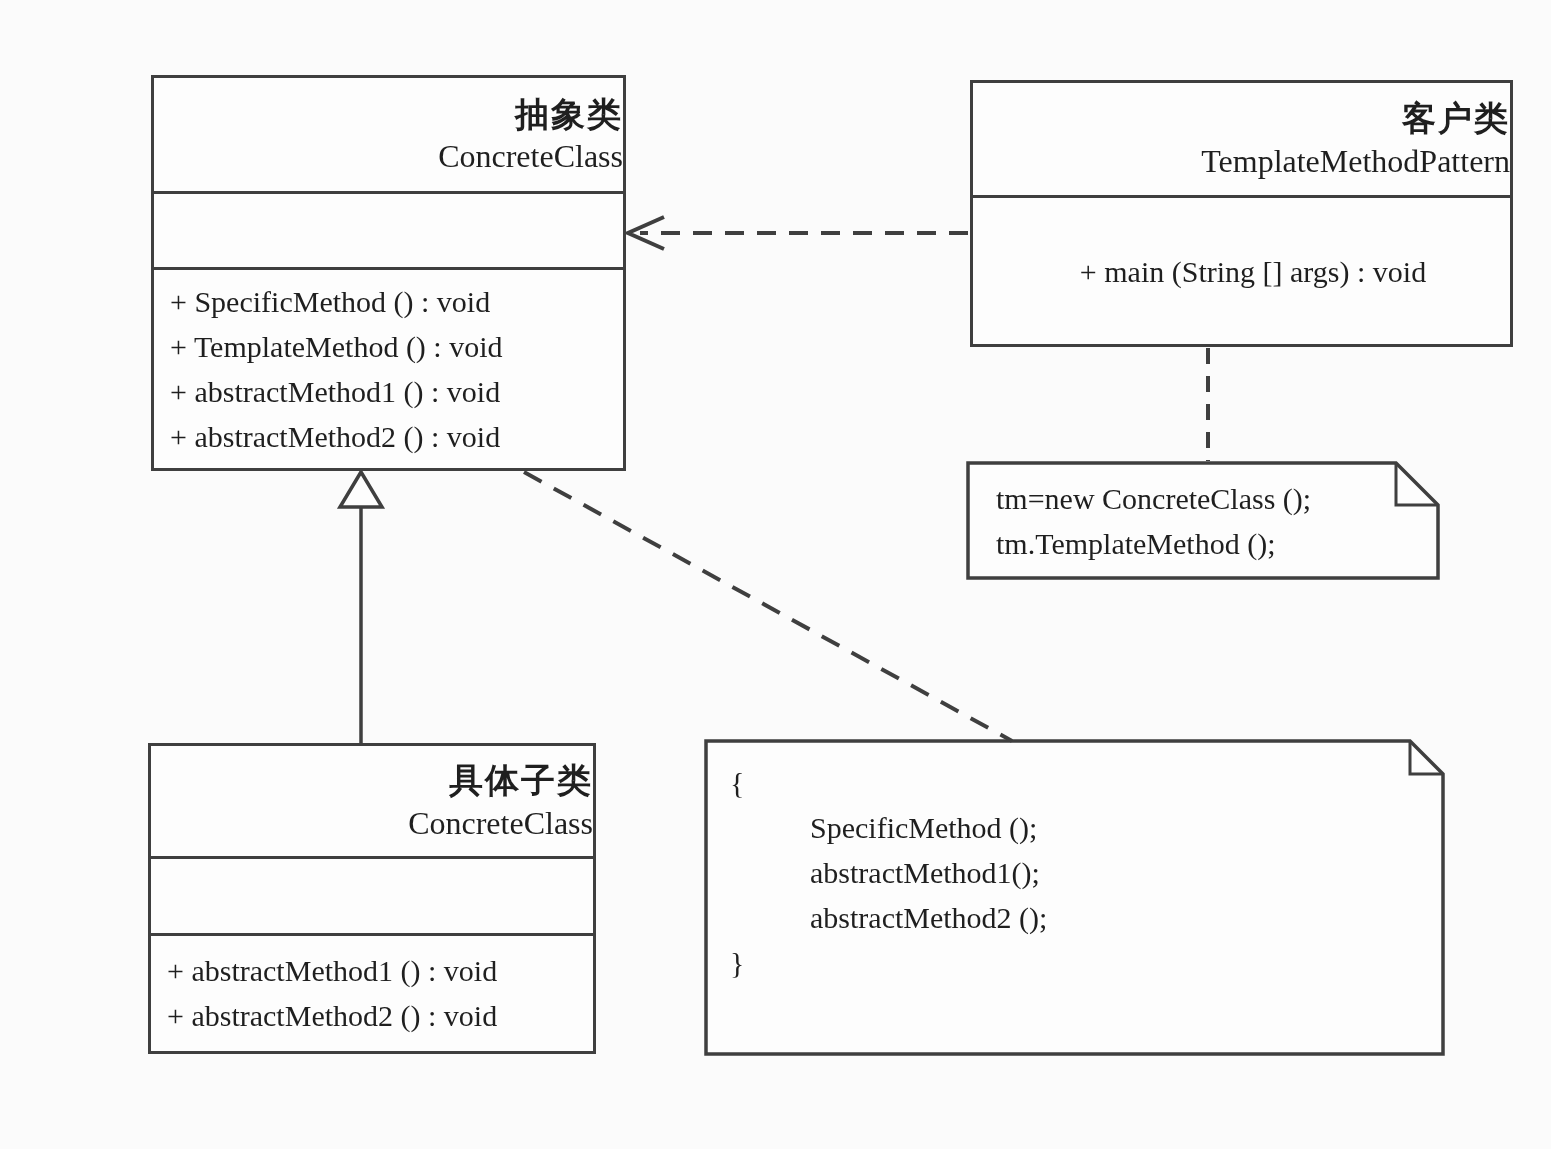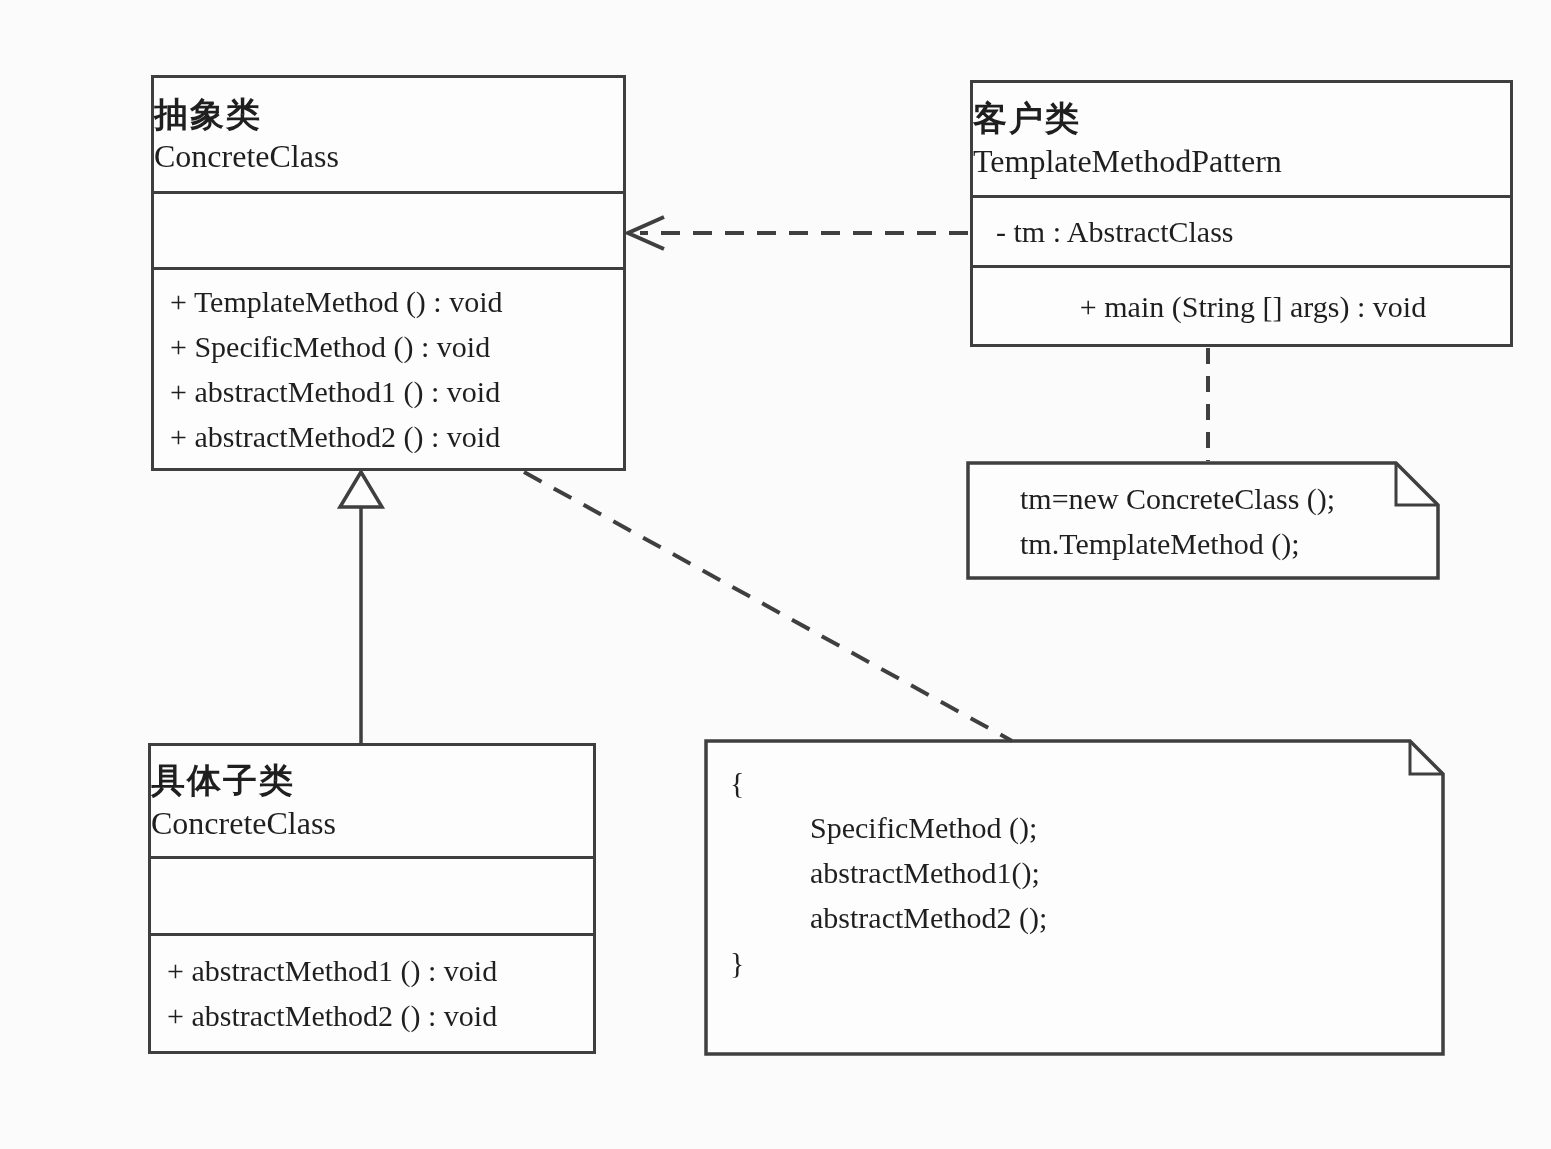--- a/index.html
+++ b/index.html
@@ -16,21 +16,21 @@
   
   .uml-class {
     position: absolute; z-index: 2;
     background: #fdfdfd;
     border: 3px solid #3f3f3f;
     box-sizing: border-box;
     display: flex; flex-direction: column;
   }
   .sec { box-sizing: border-box; }
   .sec.title {
-    display: flex; flex-direction: column; align-items: flex-start; justify-content: center;
+    display: flex; flex-direction: column; align-items: flex-end; justify-content: center;
     border-bottom: 3px solid #3f3f3f;
     text-align: center;
   }
   .cn { font-size: 34px; font-weight: 700; line-height: 1.28; letter-spacing: 2px; }
   .en { font-size: 32px; font-weight: 400; line-height: 1.25; }
   .sec.attrs { border-bottom: 3px solid #3f3f3f; display: flex; align-items: center; }
   .sec.methods { flex: 1; }
   .member { font-size: 30px; line-height: 45px; white-space: nowrap; }
   .pad-left { padding-left: 16px; }
 
@@ -47,21 +47,21 @@
   #class-client { left: 970px; top: 80px; width: 543px; height: 267px; }
   #class-client .title   { height: 115px; }
   #class-client .attrs   { height: 70px; padding-left: 23px; }
   #class-client .methods { display: flex; align-items: center; padding-left: 23px; justify-content: center; }
 
   #class-concrete { left: 148px; top: 743px; width: 448px; height: 311px; }
   #class-concrete .title   { height: 113px; }
   #class-concrete .attrs   { height: 77px; }
   #class-concrete .methods { padding-top: 12px; }
 
-  #note-client-code-text { left: 996px; top: 476px; margin-left: 24px; }
+  #note-client-code-text { left: 996px; top: 476px; }
   #note-template-body-text { left: 730px; top: 760px; }
 </style>
 </head>
 <body>
 
 <div class="stage">
 
   <svg class="overlay" viewBox="0 0 1551 1149" xmlns="http://www.w3.org/2000/svg">
 
     <polygon points="968,463 1396,463 1438,505 1438,578 968,578" fill="#fdfdfd" stroke="#3f3f3f" stroke-width="3.5"></polygon>
@@ -81,34 +81,31 @@
     <polygon points="361,472 340,507 382,507" fill="#fdfdfd" stroke="#3f3f3f" stroke-width="3.5"></polygon>
   </svg>
 
   <div class="uml-class" id="class-abstract">
     <div class="sec title">
       <div class="cn">抽象类</div>
       <div class="en">ConcreteClass</div>
     </div>
     <div class="sec attrs"></div>
     <div class="sec methods pad-left">
+      <div class="member">+ SpecificMethod () : void</div>
       <div class="member">+ TemplateMethod () : void</div>
-      <div class="member">+ SpecificMethod () : void</div>
       <div class="member">+ abstractMethod1 () : void</div>
       <div class="member">+ abstractMethod2 () : void</div>
     </div>
   </div>
 
   <div class="uml-class" id="class-client">
     <div class="sec title">
       <div class="cn">客户类</div>
       <div class="en">TemplateMethodPattern</div>
-    </div>
-    <div class="sec attrs">
-      <div class="member">- tm : AbstractClass</div>
     </div>
     <div class="sec methods">
       <div class="member">+ main (String [] args) : void</div>
     </div>
   </div>
 
   <div class="uml-class" id="class-concrete">
     <div class="sec title">
       <div class="cn">具体子类</div>
       <div class="en">ConcreteClass</div>

